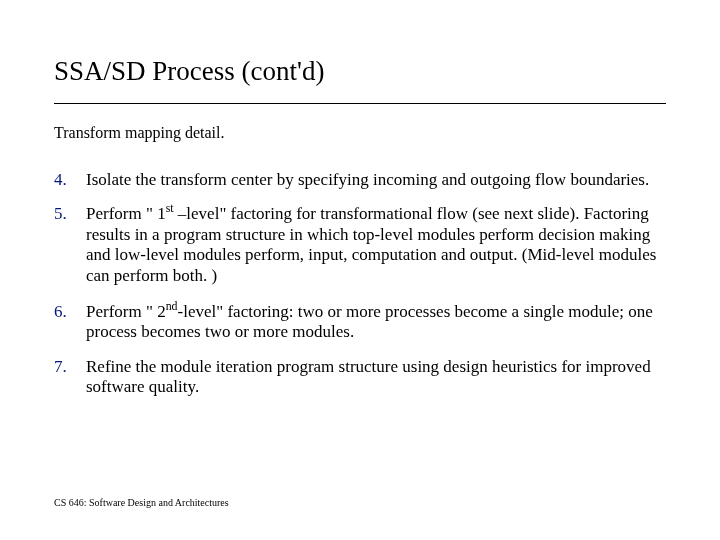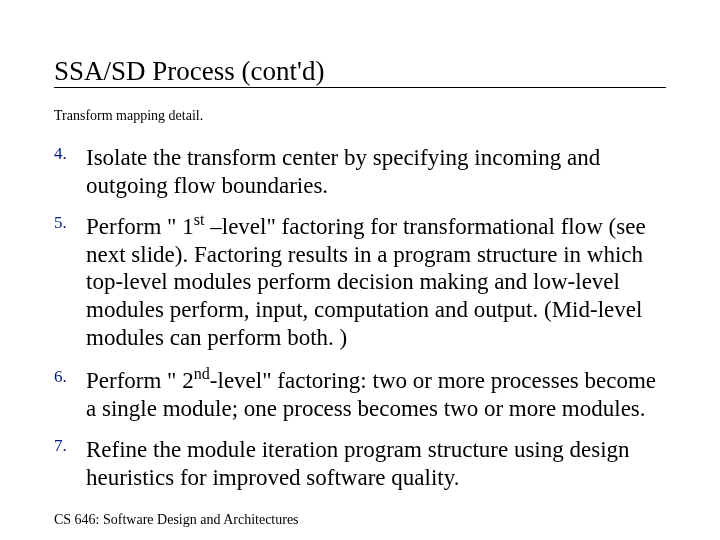--- a/index.html
+++ b/index.html
@@ -12,55 +12,55 @@
       height: 540px;
       background: #ffffff;
       font-family: "Times New Roman", Times, serif;
       color: #000000;
       padding: 56px 54px 0 54px;
       position: relative;
     }
     .title {
       font-size: 27px;
       font-weight: normal;
-      padding-bottom: 0;
+      padding-bottom: 16px;
       border-bottom: 1.5px solid #000;
       margin-bottom: 20px;
     }
     .subtitle {
-      font-size: 14px;
-      margin-bottom: 20px;
+      font-size: 16px;
+      margin-bottom: 28px;
     }
     .list {
       list-style: none;
     }
     .list-item {
       display: flex;
       margin-bottom: 14px;
     }
     .list-number {
       font-size: 17px;
       color: #001a7a;
       width: 32px;
       flex-shrink: 0;
     }
     .list-text {
-      font-size: 23px;
+      font-size: 17px;
       line-height: 1.2;
     }
     .sup {
       font-size: 0.7em;
       vertical-align: super;
       line-height: 0;
     }
     .footer {
       position: absolute;
-      bottom: 12px;
+      bottom: 32px;
       left: 54px;
-      font-size: 14px;
+      font-size: 10px;
     }
     .list-item[data-item="5"] {
       margin-bottom: 16px;
     }
   </style>
 </head>
 <body>
 
 <h1 class="title">SSA/SD Process (cont'd)</h1>
 

